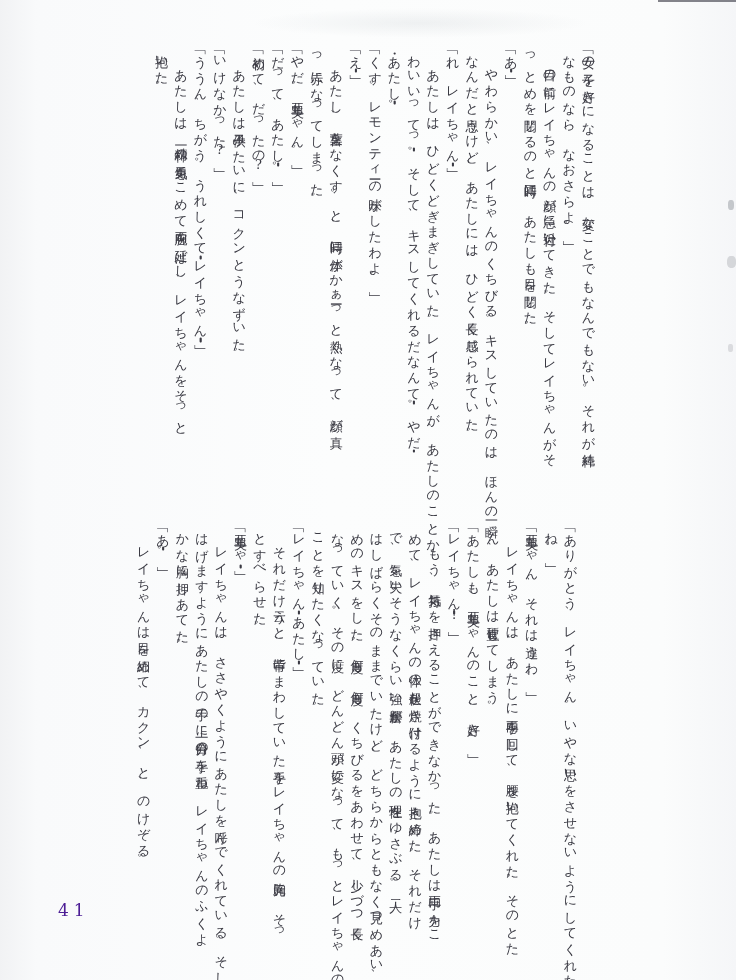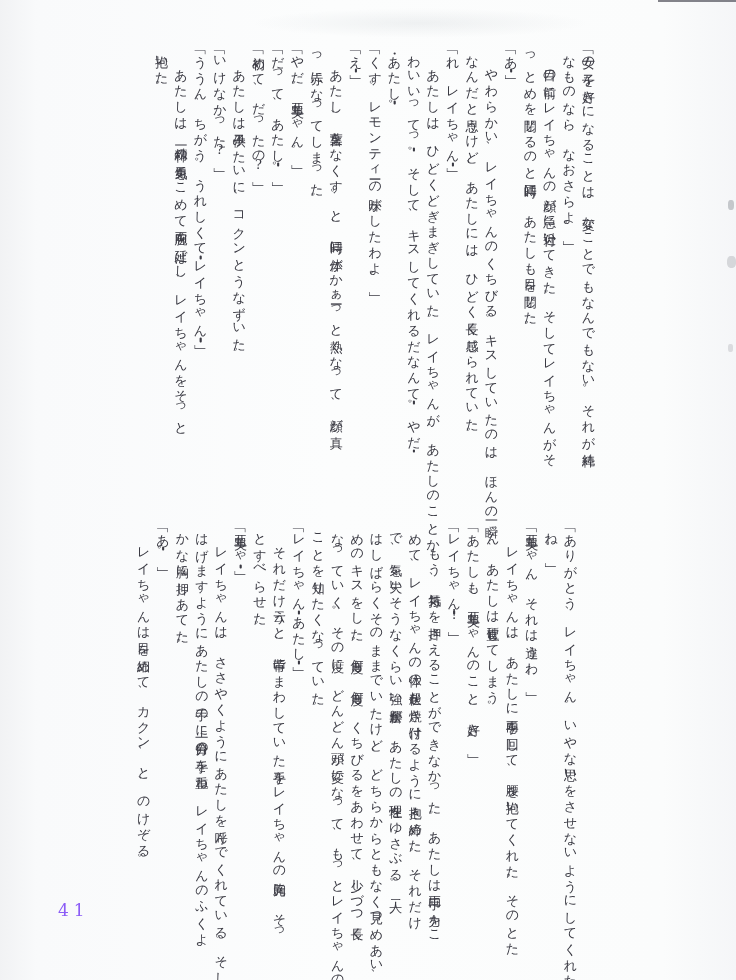--- a/index.html
+++ b/index.html
@@ -53,21 +53,21 @@
     letter-spacing: 1px;
     white-space: nowrap;
     color: #3a3a43;
   }
   .page-number {
     position: absolute;
     left: 58px;
     top: 900px;
     font-size: 17px;
     letter-spacing: 5px;
-    color: #8b5cf6;
+    color: #4c1d95;
     font-family: "DejaVu Serif", "Liberation Serif", serif;
   }
 </style>
 </head>
 <body>
 
 <div class="paper"></div>
 <div class="smudge"></div>
 <div class="edge-line-top"></div>
 <div class="speck speck-1"></div>

